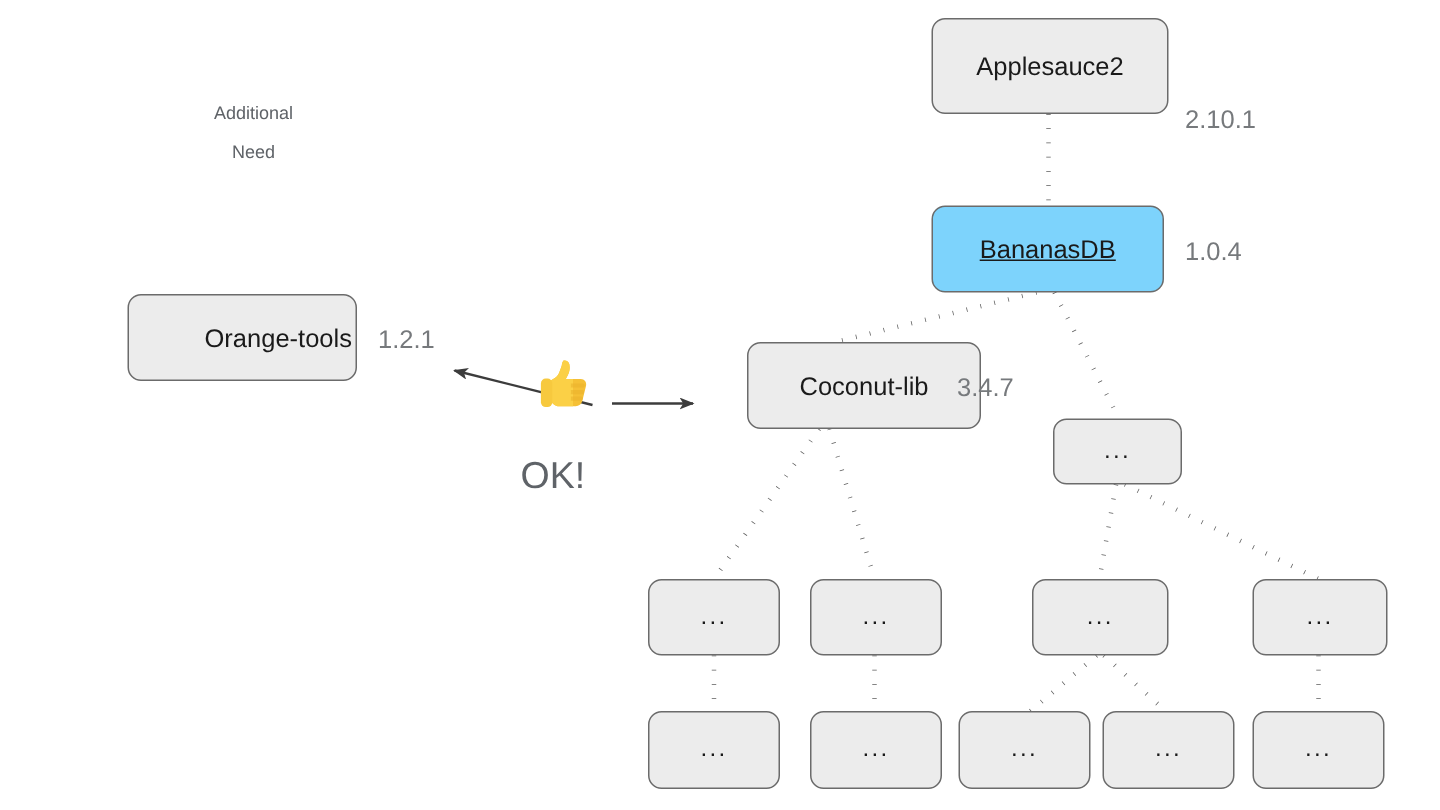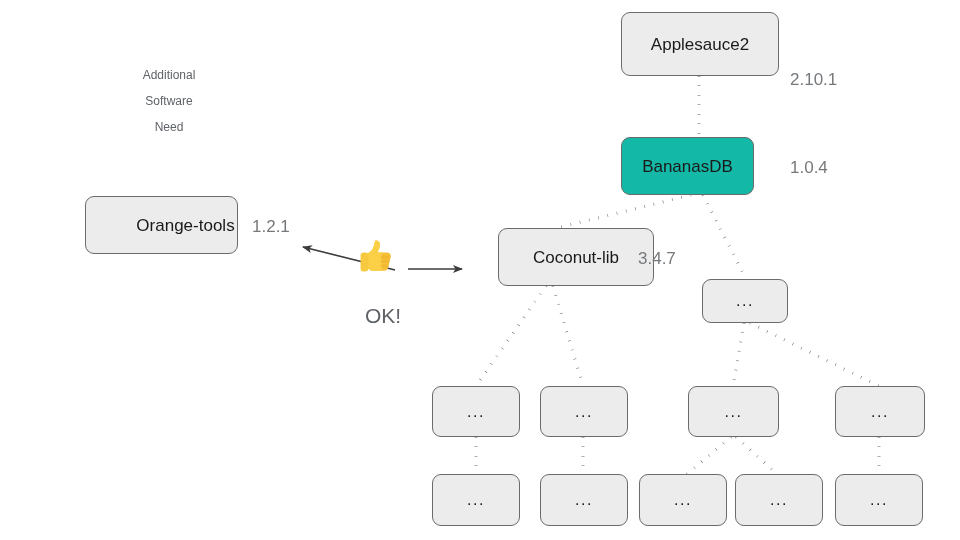--- a/index.html
+++ b/index.html
@@ -61,25 +61,24 @@
     position: absolute;
     color: #5f6368;
     font-size: 12px;
     line-height: 26px;
     text-align: center;
     font-family: Liberation Sans, sans-serif;
   }
   .ok-text {
     position: absolute;
     color: #5f6368;
-    font-size: 21px;
+    font-size: 25px;
     line-height: 1;
     font-family: "Liberation Sans", sans-serif;
     white-space: nowrap;
-    margin-left: 18px;
   }
   .emoji {
     position: absolute;
     font-size: 40px;
     line-height: 1;
     user-select: none;
   }
   .emoji svg { display: block; }
 </style>
 </head>
@@ -108,21 +107,20 @@
         <line x1="879" y1="437" x2="879" y2="474" stroke="#5c5c5c" stroke-width="3" stroke-linecap="butt" stroke-dasharray="0.5 9"></line>
       </g>
     <g id="arrows-group">
         <line x1="395" y1="270" x2="303" y2="247" stroke="#3c3c3c" stroke-width="1.6" marker-end="url(#arrowhead)"></line>
         <line x1="408" y1="269" x2="462" y2="269" stroke="#3c3c3c" stroke-width="1.6" marker-end="url(#arrowhead)"></line>
       </g>
   </svg>
 
   <div class="caption" id="caption-el" style="left: 94px; top: 62px; width: 150px; color: rgb(95, 99, 104);">
       <div>Additional</div>
-      <div>Software</div>
       <div>Need</div>
     </div>
 
   <div class="emoji" id="emoji-el" style="left: 355px; top: 236px;">
     <svg width="42" height="42" viewBox="0 0 42 42" xmlns="http://www.w3.org/2000/svg">
       <path d="M20.5 4.5 C22.3 4.0 24.2 5.1 24.6 7.0 C25.2 9.6 24.6 12.3 23.3 14.6 L22.2 16.6 L32.2 16.6 C34.6 16.6 36.3 18.8 35.7 21.1 L33.2 31.4 C32.7 33.4 30.9 34.8 28.8 34.8 L17.6 34.8 C16.4 34.8 15.2 34.4 14.3 33.6 L12.2 31.9 L12.2 17.6 L14.6 16.2 C16.0 15.4 17.1 14.2 17.7 12.7 L19.2 8.7 C19.5 7.9 19.7 7.0 19.7 6.1 Z" fill="#f5c036"></path>
       <path d="M20.5 4.5 C22.3 4.0 24.2 5.1 24.6 7.0 C25.0 9.0 24.8 11.0 24.1 12.9 L22.2 16.6 L27.0 16.6 L27.0 34.8 L17.6 34.8 C16.4 34.8 15.2 34.4 14.3 33.6 L12.2 31.9 L12.2 17.6 L14.6 16.2 C16.0 15.4 17.1 14.2 17.7 12.7 L19.2 8.7 C19.5 7.9 19.7 7.0 19.7 6.1 Z" fill="#fbd046"></path>
       <path d="M25.6 19.6 L33.4 19.6 C34.2 19.6 34.8 20.2 34.8 21.0 C34.8 21.8 34.2 22.4 33.4 22.4 L25.6 22.4 Z" fill="#eab12c" opacity="0.55"></path>
       <path d="M25.6 24.0 L33.0 24.0 C33.8 24.0 34.4 24.6 34.4 25.4 C34.4 26.2 33.8 26.8 33.0 26.8 L25.6 26.8 Z" fill="#eab12c" opacity="0.55"></path>
       <path d="M25.6 28.4 L32.2 28.4 C33.0 28.4 33.6 29.0 33.6 29.8 C33.6 30.6 33.0 31.2 32.2 31.2 L25.6 31.2 Z" fill="#eab12c" opacity="0.55"></path>
@@ -130,21 +128,21 @@
     </svg>
   </div>
 
   <div class="ok-text" style="left: 347px; top: 305px; color: rgb(95, 99, 104);">OK!</div>
 
   <div id="nodes-layer">
       <div class="node" style="left: 621px; top: 12px; width: 158px; height: 64px; background: rgb(236, 236, 236); border-color: rgb(107, 107, 107); color: rgb(26, 26, 26);">
         <span class="node-label">Applesauce2</span>
       </div>
       <div class="version" style="left: 790px; top: 37px; color: rgb(118, 121, 124); margin-top: 34px;">2.10.1</div>
-      <div class="node" style="left: 621px; top: 137px; width: 133px; height: 58px; background: #14b8a6; border-color: rgb(107, 107, 107); color: rgb(26, 26, 26);">
+      <div class="node" style="left: 621px; top: 137px; width: 155px; height: 58px; background: #7dd3fc; border-color: rgb(107, 107, 107); color: rgb(26, 26, 26); text-decoration: underline;">
         <span class="node-label">BananasDB</span>
       </div>
       <div class="version" style="left: 790px; top: 159px; color: rgb(118, 121, 124);">1.0.4</div>
       <div class="node" style="left: 472px; top: 228px; width: 156px; height: 58px; background: rgb(236, 236, 236); border-color: rgb(107, 107, 107); color: rgb(26, 26, 26); margin-left: 26px;">
         <span class="node-label">Coconut-lib</span>
       </div>
       <div class="version" style="left: 638px; top: 250px; color: rgb(118, 121, 124); text-align: right;">3.4.7</div>
       <div class="node" style="left: 85px; top: 196px; width: 153px; height: 58px; background: rgb(236, 236, 236); border-color: rgb(107, 107, 107); color: rgb(26, 26, 26); padding-left: 48px;">
         <span class="node-label">Orange-tools</span>
       </div>

